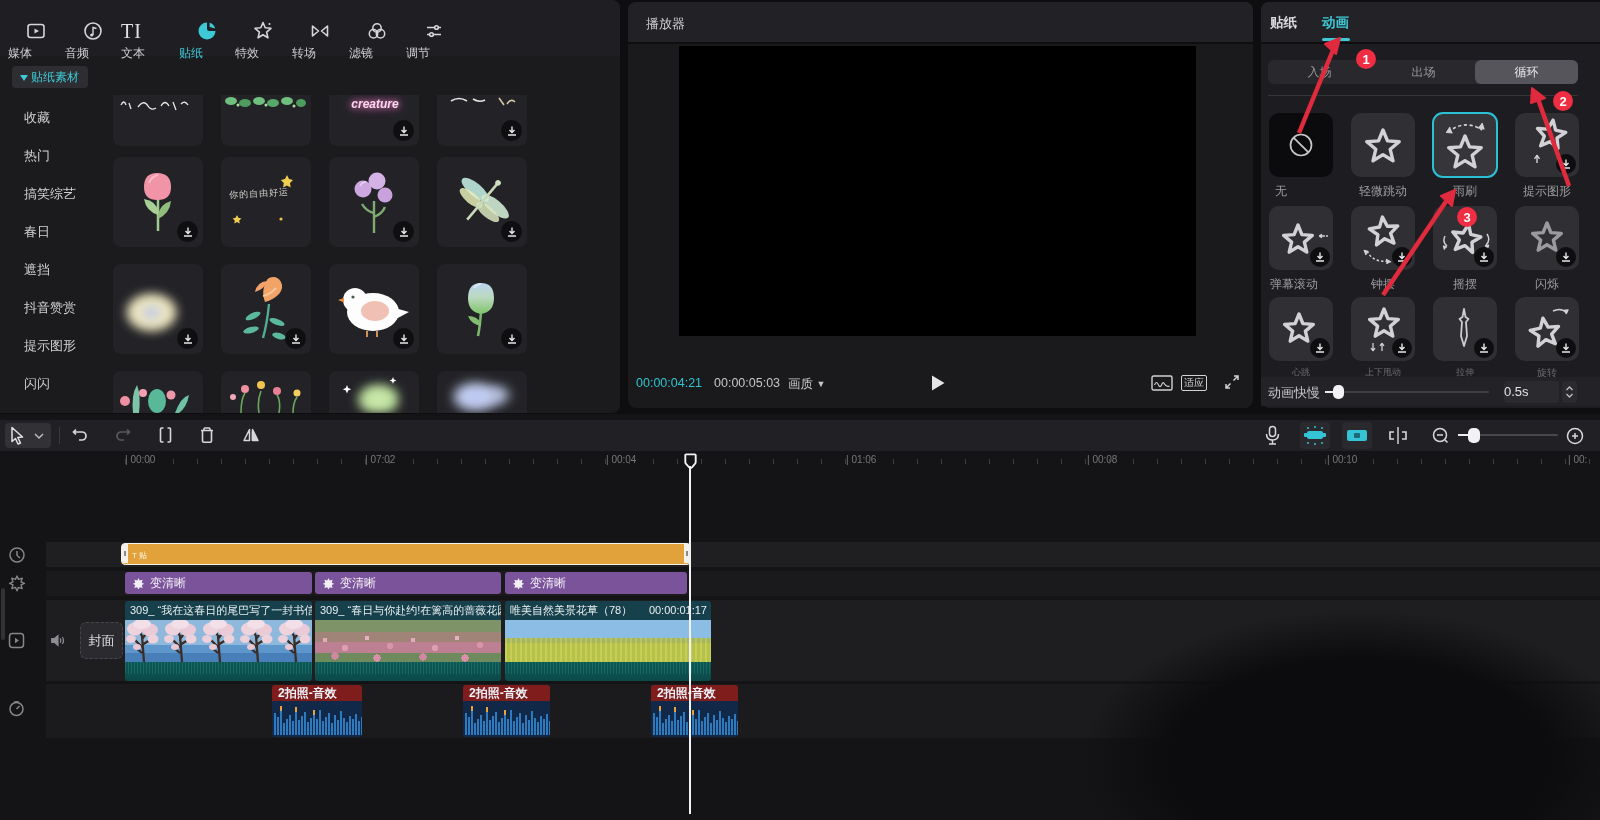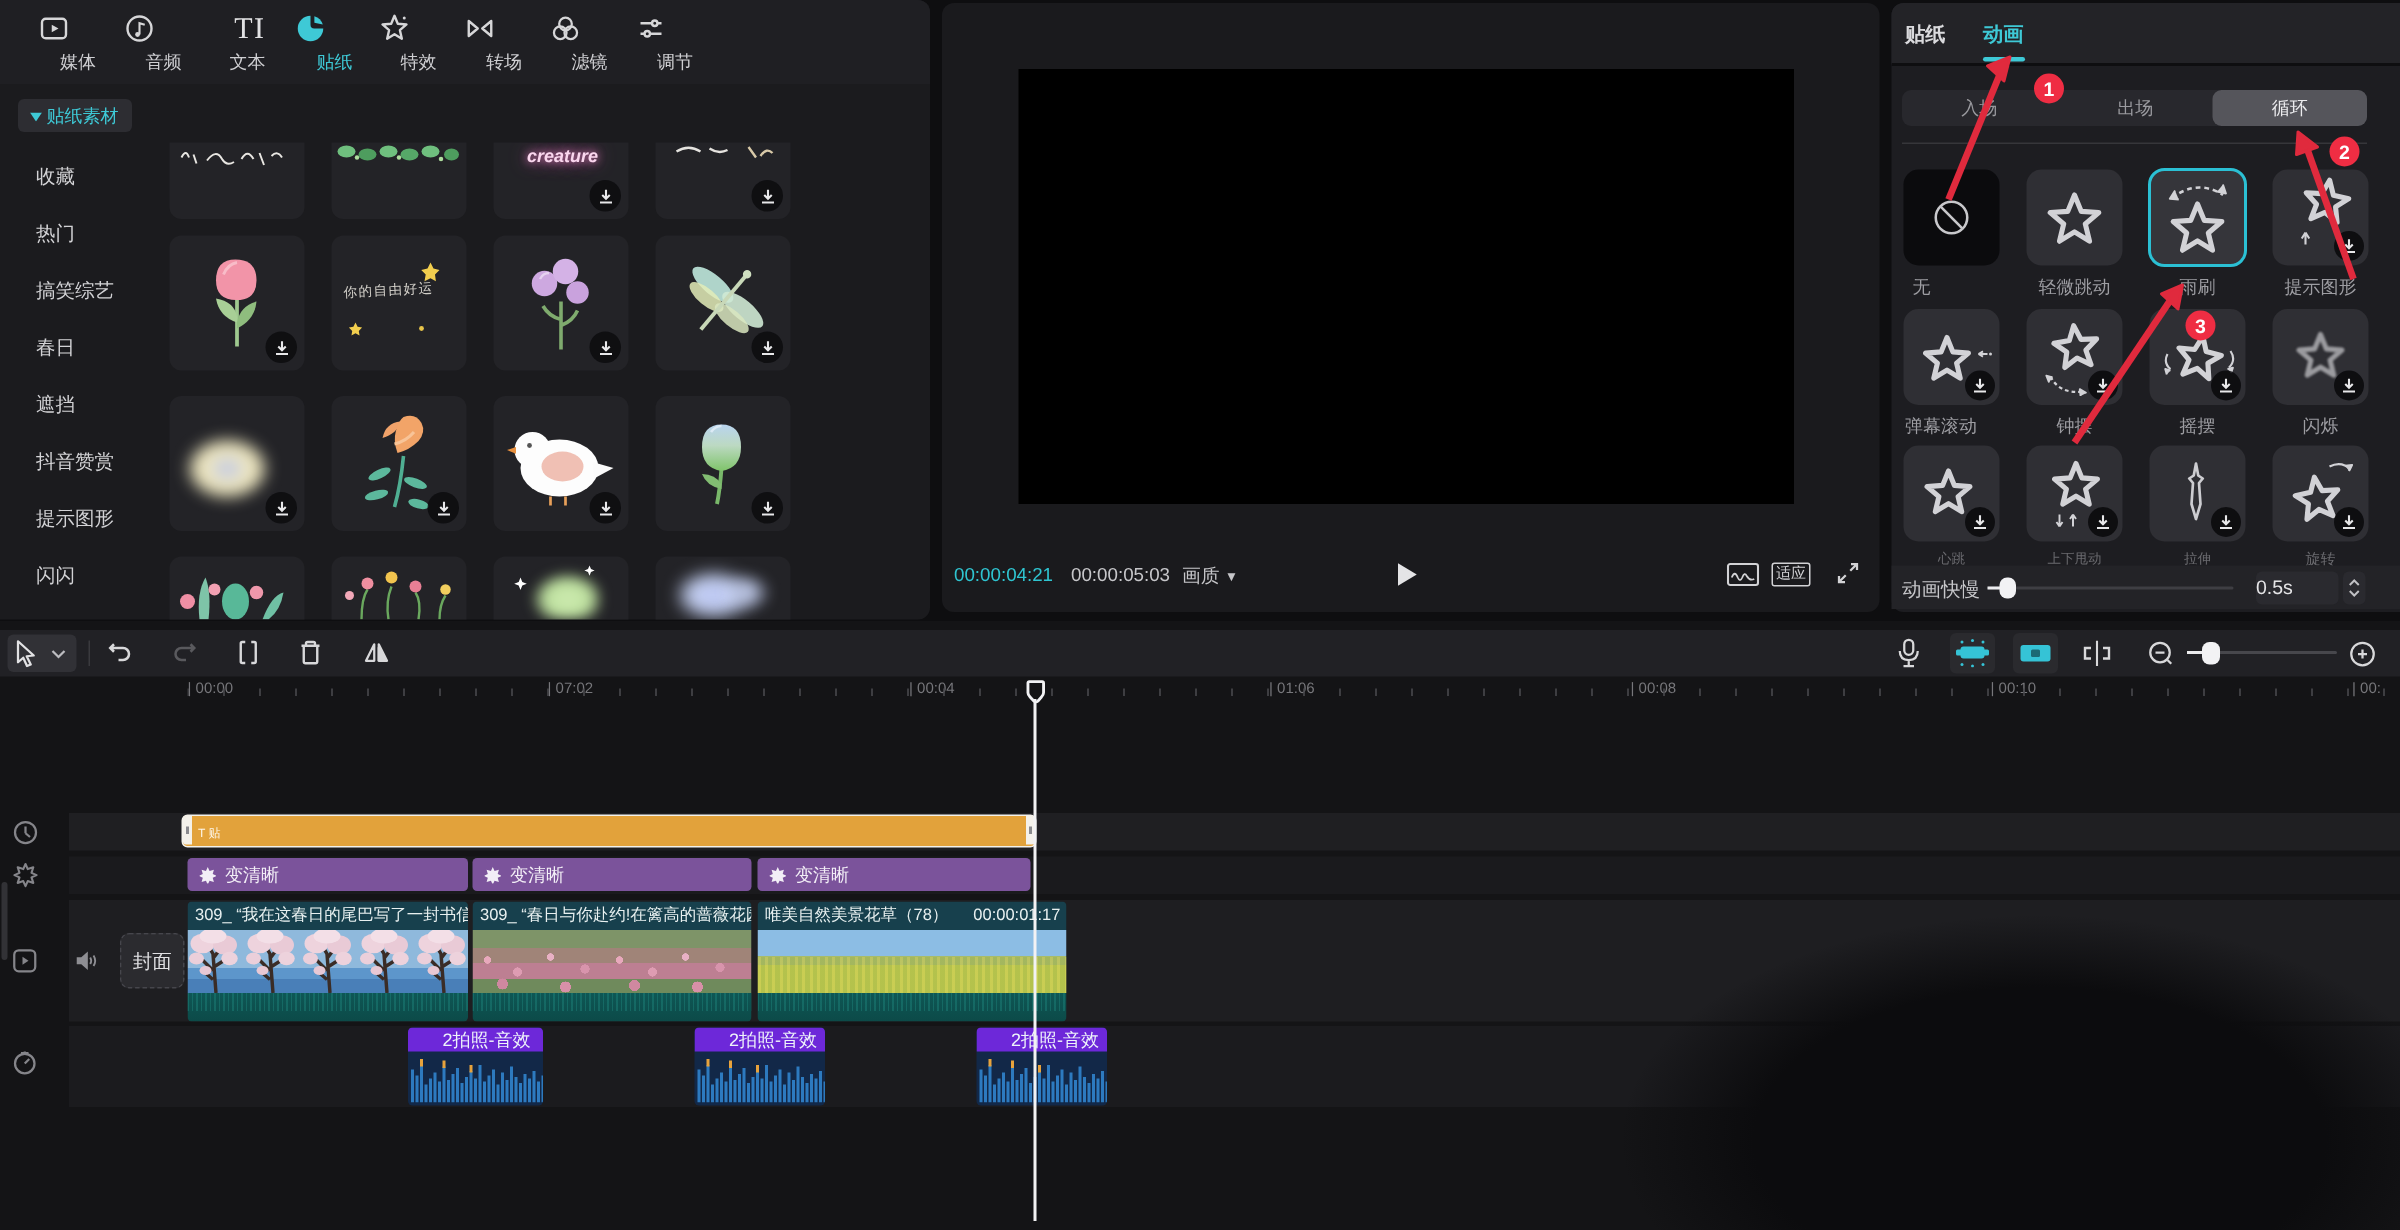--- a/index.html
+++ b/index.html
@@ -1,21 +1,21 @@
 <!DOCTYPE html>
 <html><head><meta charset="utf-8">
 <style>
 *{margin:0;padding:0;box-sizing:border-box}
 html,body{width:1600px;height:820px;overflow:hidden;background:#0e0e10;font-family:"Liberation Sans",sans-serif}
 .abs{position:absolute}
 #stage{position:relative;width:1600px;height:820px;background:#0e0e10}
 
 #leftpanel{left:0;top:0;width:620px;height:413px;background:#1b1b1e;border-radius:0 8px 8px 0}
 #topbar{left:0;top:0;width:620px;height:56px;background:#1f1f23;border-radius:0 8px 0 0}
-.tbitem{position:absolute;top:8px;width:56px;text-align:right;color:#cfcfd2}
+.tbitem{position:absolute;top:20px;width:56px;text-align:left;color:#cfcfd2}
 .tbitem .lbl{font-size:12px;margin-top:3px;letter-spacing:0px}
 .tbitem svg{display:block;margin:0 auto}
 .cyan{color:#3ec9d6}
 
 .sideitem{position:absolute;left:24px;font-size:13px;color:#d2d2d5;white-space:nowrap}
 #sidepill{left:12px;top:66px;width:76px;height:22px;background:#2d2d32;border-radius:4px;color:#3ec9d6;font-size:12px;line-height:22px;padding-left:8px;white-space:nowrap}
 
 #search{left:118px;top:68px;width:488px;height:23px;background:#101012;border:1px solid #2c2c30;border-radius:6px;color:#85858a;font-size:12px;line-height:21px;padding-left:24px}
 
 .card{position:absolute;width:90px;height:90px;background:#232327;border-radius:8px;overflow:hidden}
@@ -38,21 +38,21 @@
 #speedbar{left:1261px;top:377px;width:339px;height:29px;background:#232327}
 
 #timeline{left:0;top:414px;width:1600px;height:406px;background:#141416}
 #tltoolbar{left:0;top:420px;width:1600px;height:31px;background:#212125}
 .lane{position:absolute;left:46px;width:1554px}
 
 .pclip{position:absolute;top:572px;height:22px;background:#7b539b;border-radius:3px;color:#f2eef6;font-size:12px;line-height:22px}
 .vclip{position:absolute;top:601px;height:80px;border-radius:3px;overflow:hidden}
 .vlabel{position:absolute;left:0;top:0;right:0;height:19px;background:#17404d;color:#e8f0f0;font-size:11px;line-height:19px;white-space:nowrap;overflow:hidden}
 .aclip{position:absolute;top:685px;height:52px;background:#122848;border-radius:3px;overflow:hidden}
-.alab{position:absolute;left:0;top:0;right:0;height:16px;background:#6d28d9;color:#eef3fa;font-size:12px;line-height:16px;padding-left:23px;font-weight:normal}
+.alab{position:absolute;left:0;top:0;right:0;height:16px;background:#7f1d1d;color:#eef3fa;font-size:12px;line-height:16px;padding-left:6px;font-weight:bold}
 .rtick{position:absolute;top:454px;font-size:10px;color:#77777b;white-space:nowrap}
 </style></head>
 <body>
 <div id="stage">
 
 <div class="abs" id="leftpanel"></div>
 <div class="abs" id="topbar"></div>
 <div id="tbicons">
 <div class="tbitem" style="left:8px">
         <svg width="22" height="22" viewBox="0 0 22 22" fill="none" stroke="#d6d6d8" stroke-width="1.6">
@@ -321,20 +321,23 @@
           </g>
         </svg>
 </div>
 <div class="card" style="left:437px;top:371px;height:42px;border-radius:8px 8px 0 0">
   <div style="position:absolute;left:14px;top:6px;width:62px;height:36px;background:radial-gradient(ellipse 45% 50% at 40% 55%, #b8c2f2 0%, #c8d4f5 55%, rgba(200,212,245,0) 100%);filter:blur(5px)"></div>
   <div style="position:absolute;left:44px;top:10px;width:34px;height:28px;background:radial-gradient(ellipse 50% 50% at 50% 50%, #cbd6f8 0%, rgba(203,214,248,0) 100%);filter:blur(4px)"></div>
 </div>
 </div>
 
 <div class="abs" id="player"></div>
+<div class="abs" id="playerhead">
+      <span style="position:absolute;left:18px;top:13px;font-size:13px;color:#cfcfd2">播放器</span>
+    </div>
 <div class="abs" id="canvas"></div>
 <div id="playerctrl">
 <div class="abs" style="left:636px;top:376px;font-size:12.5px;color:#2fc4d0">00:00:04:21</div>
 <div class="abs" style="left:714px;top:376px;font-size:12.5px;color:#c6c6c9">00:00:05:03</div>
 <div class="abs" style="left:788px;top:376px;font-size:12.5px;color:#c6c6c9">画质 <span style="font-size:9px;position:relative;top:-1px">▼</span></div>
 <svg class="abs" style="left:930px;top:374px" width="16" height="18" viewBox="0 0 16 18">
         <path d="M2 1.5 L14.5 9 L2 16.5 Z" fill="#e4e4e6"></path>
       </svg>
 <svg class="abs" style="left:1151px;top:375px" width="22" height="16" viewBox="0 0 22 16" fill="none" stroke="#d2d2d5" stroke-width="1.4">
         <rect x="1" y="1" width="20" height="14" rx="1.5"></rect>

